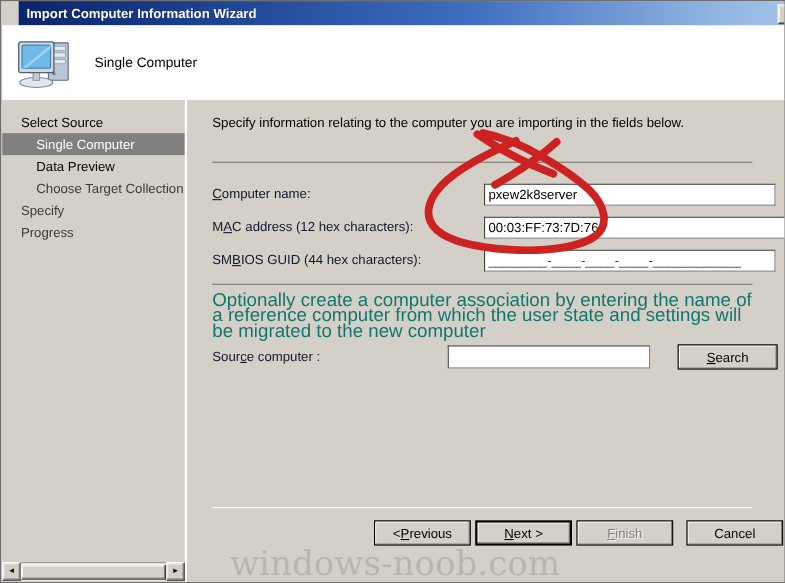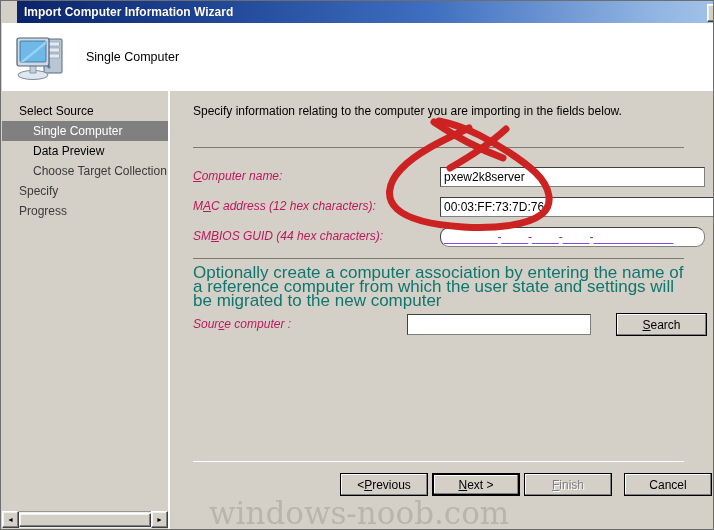--- a/index.html
+++ b/index.html
@@ -162,42 +162,41 @@
 
   .field-row {
     position: absolute;
     left: 23px;
     height: 20px;
   }
   .field-label {
     position: absolute;
     left: 0; top: 2px;
     font-size: 12px;
-    color: #be185d;
-    white-space: nowrap;
-    font-style: italic;
+    color: #0f172a;
+    white-space: nowrap;
   }
   .acc { text-decoration: underline; }
 
   .textbox {
     position: absolute;
     background: #ffffff;
     border: 1px solid #808080;
     border-top-color: #404040;
     border-left-color: #404040;
     box-sizing: border-box;
     font-size: 12px;
     color: #000;
     padding: 2px 3px 0 3px;
     white-space: nowrap;
     overflow: hidden;
     line-height: 15px;
     cursor: text;
   }
-  .mask-text { letter-spacing: 0px; color: #6d28d9; border-radius: 9px; }
+  .mask-text { letter-spacing: 0px; color: #404040; }
 
   .assoc-text {
     position: absolute;
     left: 23px; top: 175px;
     width: 495px;
     font-size: 17px;
     color: #0f766e;
     line-height: 14px;
   }
 

